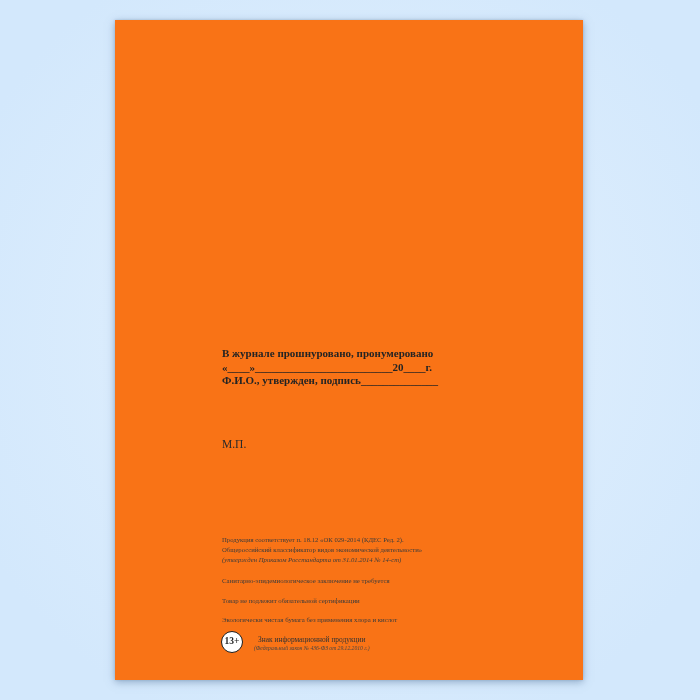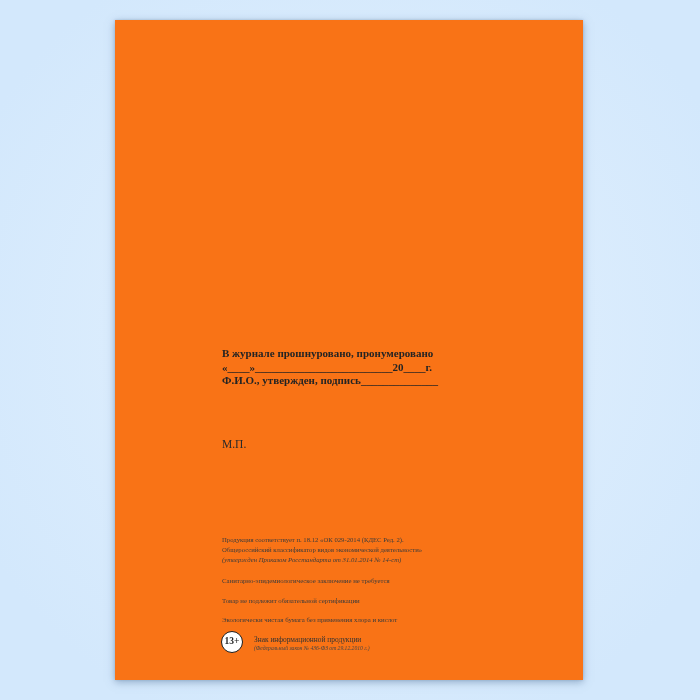--- a/index.html
+++ b/index.html
@@ -79,21 +79,21 @@
     border: 1.6px solid #1d1d1d;
     border-radius: 50%;
     box-sizing: border-box;
     text-align: center;
     line-height: 19px;
     font-weight: 700;
     font-size: 9.5px;
     color: #1d1d1d;
     background: #ffffff;
   }
-  .age-text { padding-top: 4px; }
+  .age-text { padding-top: 4px; text-align: center; }
   .age-title {
     font-size: 7.4px;
     line-height: 9px;
     color: #333333;
     white-space: nowrap;
   }
   .age-law {
     font-size: 5.6px;
     line-height: 8px;
     color: #454545;

